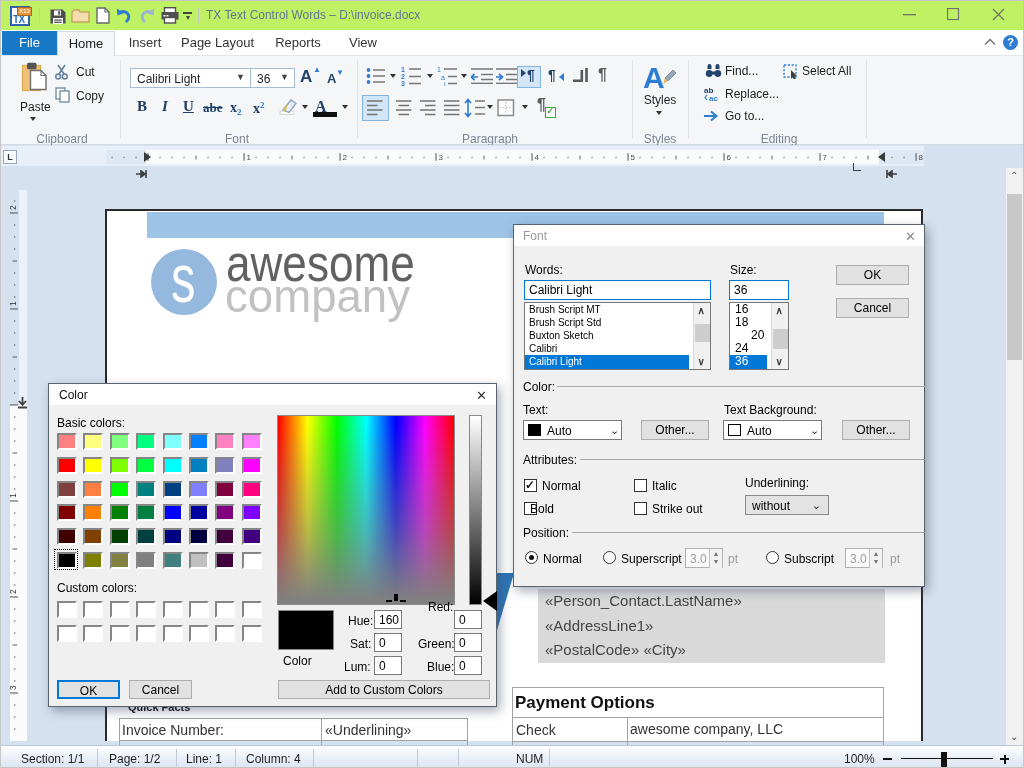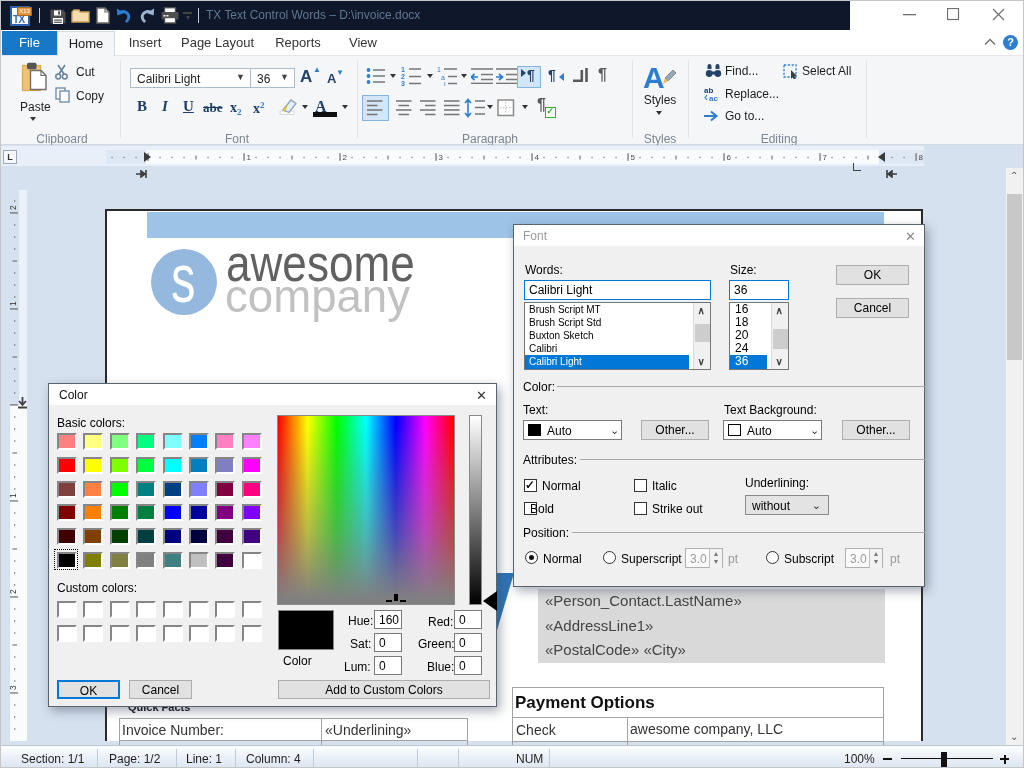--- a/index.html
+++ b/index.html
@@ -1,18 +1,18 @@
 <!DOCTYPE html>
 <html><head><meta charset="utf-8"><style>
 *{margin:0;padding:0;box-sizing:border-box}
 html,body{width:1024px;height:768px;overflow:hidden}
 body{font-family:"Liberation Sans",sans-serif;position:relative;background:#fff}
 .abs{position:absolute}
 
-#titlebar{position:absolute;left:0;top:0;width:850px;height:30px;background:#0f172a}
+#titlebar{position:absolute;left:0;top:0;width:1024px;height:30px;background:#bef264}
 .ttl{position:absolute;top:7px;font-size:13px;color:#5f7892;white-space:nowrap;transform:scaleX(.92);transform-origin:0 0}
 
 #tabs{position:absolute;left:0;top:30px;width:1024px;height:26px;background:#fff}
 .tab{position:absolute;top:1px;height:24px;font-size:13px;color:#333;line-height:24px;text-align:center}
 #tab-file{left:2px;width:55px;background:#1878c8;color:#fff}
 #tab-home{left:57px;width:58px;background:#f4f6f8;border:1px solid #d4dae1;border-bottom:none;color:#222;height:25px;z-index:2}
 
 #ribbon{position:absolute;left:0;top:56px;width:1024px;height:89px;background:#f4f6f8;border-bottom:1px solid #d4dae1}
 .gsep{position:absolute;top:4px;width:1px;height:78px;background:#e0e4e9}
 .glabel{position:absolute;top:76px;font-size:12px;color:#7c8694;width:120px;text-align:center}
@@ -498,21 +498,21 @@
     <div style="padding:0 0 0 4px;height:13px;line-height:13px">Buxton Sketch</div>
     <div style="padding:0 0 0 4px;height:13px;line-height:13px">Calibri</div>
     <div style="padding:0 0 0 4px;height:14px;line-height:13px;background:#0078d7;color:#fff;width:164px">Calibri Light</div>
     <div class="vsb" style="position:absolute;right:0;top:0;width:17px;height:66px">
         <div class="vsbthumb" style="top:21px;height:18px"></div>
       </div>
   </div>
   <div class="inp" id="sizelist" style="left:215px;top:77px;width:60px;height:68px;border:1px solid #767676;font-size:12px">
     <div style="padding:0 0 0 5px;height:13px;line-height:13px">16</div>
     <div style="padding:0 0 0 5px;height:13px;line-height:13px">18</div>
-    <div style="padding:0 0 0 5px;height:13px;line-height:13px">20</div>
+    <div style="padding:0 0 0 21px;height:13px;line-height:13px">20</div>
     <div style="padding:0 0 0 5px;height:13px;line-height:13px">24</div>
     <div style="padding:0 0 0 5px;height:14px;line-height:13px;background:#0078d7;color:#fff;width:37px">36</div>
     <div class="vsb" style="position:absolute;right:0;top:0;width:17px;height:66px">
         <div class="vsbthumb" style="top:26px;height:20px"></div>
       </div>
   </div>
   <div class="btn" style="left:322px;top:40px;width:73px;height:20px;line-height:19px">OK</div>
   <div class="btn" style="left:322px;top:73px;width:73px;height:20px;line-height:19px">Cancel</div>
   <div class="lbl" style="left:9px;top:155px">Color:</div>
   <div class="rule" style="left:43px;top:161px;width:368px"></div>
@@ -649,21 +649,21 @@
   <div id="xmark2" style="position:absolute;left:337px;top:216px;width:6px;height:2px;background:#000"></div>
   <div id="xmark3" style="position:absolute;left:351px;top:216px;width:6px;height:2px;background:#000"></div>
   <div style="position:absolute;left:229px;top:226px;width:56px;height:40px;background:#000;border:1px solid #898989"></div>
   <div class="lbl" style="left:234px;top:270px">Color</div>
   <div class="lbl" style="left:299px;top:230px">Hue:</div>
   <div class="inp" style="left:325px;top:226px;width:28px;height:19px;padding:2px 0 0 4px">160</div>
   <div class="lbl" style="left:301px;top:253px">Sat:</div>
   <div class="inp" style="left:325px;top:249px;width:28px;height:19px;padding:2px 0 0 4px">0</div>
   <div class="lbl" style="left:295px;top:276px">Lum:</div>
   <div class="inp" style="left:325px;top:272px;width:28px;height:19px;padding:2px 0 0 4px">0</div>
-  <div class="lbl" style="left:379px;top:231px">Red:</div>
+  <div class="lbl" style="left:379px;top:216px">Red:</div>
   <div class="inp" style="left:405px;top:226px;width:28px;height:19px;padding:2px 0 0 4px">0</div>
   <div class="lbl" style="left:369px;top:253px">Green:</div>
   <div class="inp" style="left:405px;top:249px;width:28px;height:19px;padding:2px 0 0 4px">0</div>
   <div class="lbl" style="left:378px;top:276px">Blue:</div>
   <div class="inp" style="left:405px;top:272px;width:28px;height:19px;padding:2px 0 0 4px">0</div>
   <div class="btn" style="left:229px;top:296px;width:212px;height:19px;line-height:18px">Add to Custom Colors</div>
 </div>
 <div id="statusbar">
   <div class="sbtxt" style="left:21px">Section: 1/1</div>
   <div class="sbsep" style="left:97px"></div>

